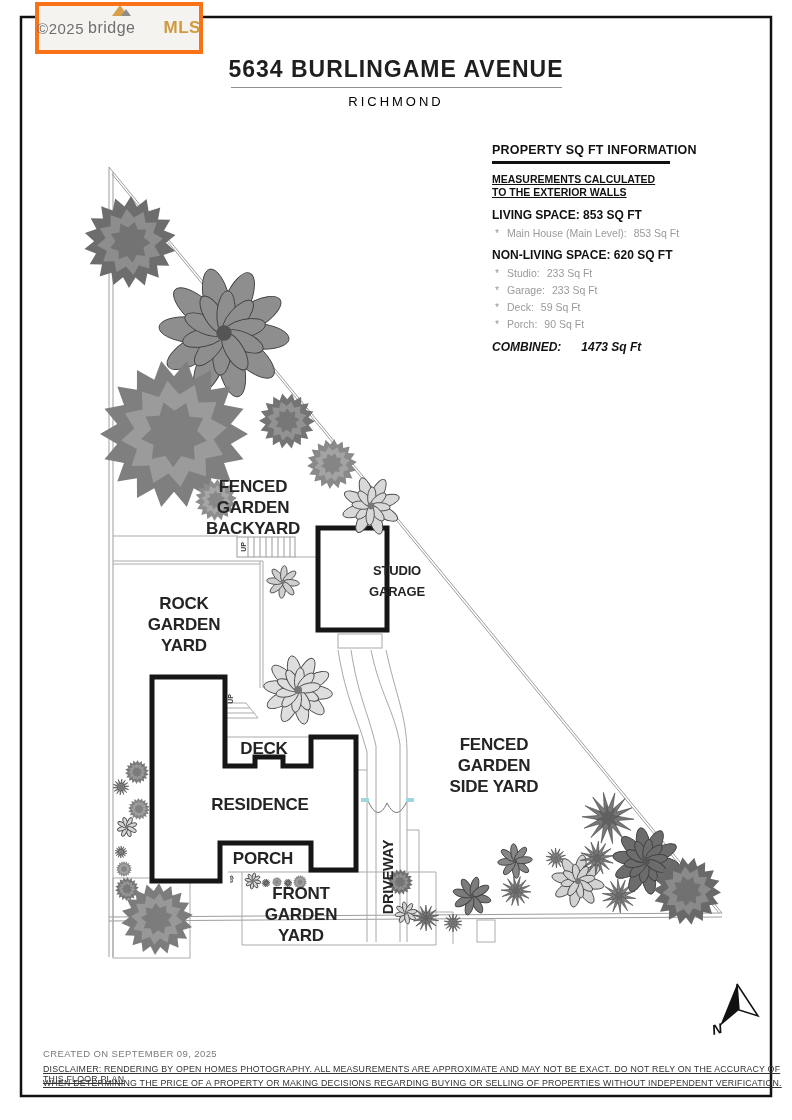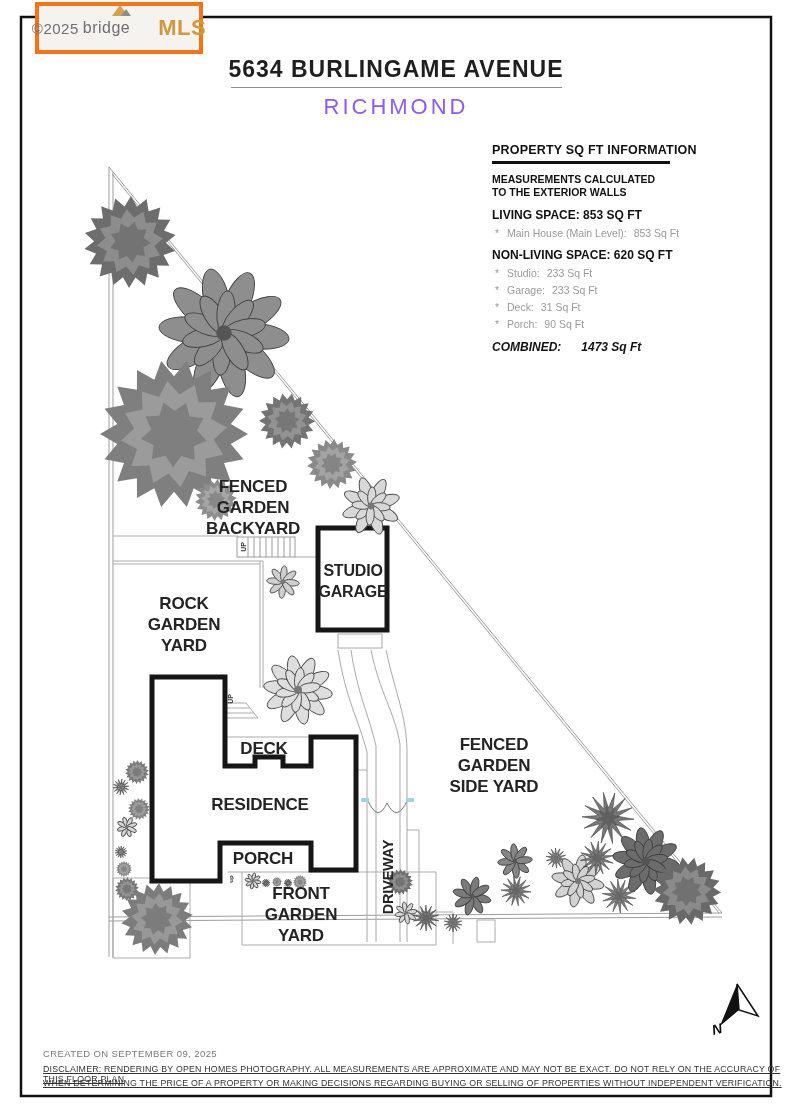--- a/index.html
+++ b/index.html
@@ -5,46 +5,46 @@
   html,body{margin:0;padding:0;background:#fff;}
   .page{position:relative;width:792px;height:1120px;background:#fff;overflow:hidden;
         font-family:"Liberation Sans",sans-serif;color:#1a1a1a;}
   .abs{position:absolute;}
   svg{position:absolute;left:0;top:0;}
   
   .logo{left:2px;top:2px;width:160px;height:44px;background:#f5f3f0;border:4px solid #f97316;
         display:flex;align-items:center;justify-content:center;z-index:5;margin-left:33px;}
   .logo .c{font-size:15px;color:#6f6f6f;letter-spacing:.5px;}
   .logo .b{font-size:16px;color:#6f6f6f;letter-spacing:.5px;margin-left:4px;}
-  .logo .m{font-size:22px;color:#cf9a3e;font-weight:bold;letter-spacing:.5px;padding-left:28px;}
+  .logo .m{font-size:17px;color:#cf9a3e;font-weight:bold;letter-spacing:.5px;padding-left:28px;}
   .logo-peak{left:112px;top:5px;width:0;height:0;border-left:8px solid transparent;
         border-right:8px solid transparent;border-bottom:11px solid #d8a04a;}
   .logo-peak2{left:121px;top:9px;width:0;height:0;border-left:5px solid transparent;
         border-right:5px solid transparent;border-bottom:7px solid #8d8d8d;}
   
   .title{left:0;top:56px;width:792px;text-align:center;font-size:23px;font-weight:bold;
          letter-spacing:1px;color:#1f1f1f;}
   .title-rule{left:231px;top:87px;width:331px;height:1px;background:#8f8f8f;}
-  .subtitle{left:0;top:94px;width:792px;text-align:center;font-size:22px;font-weight:400;
-            letter-spacing:3px;color:#8b5cf6;}
+  .subtitle{left:0;top:94px;width:792px;text-align:center;font-size:13px;font-weight:400;
+            letter-spacing:3px;color:#000000;}
   
   .pinfo{left:492px;top:143px;width:250px;}
   .pi-h1{font-size:12.5px;font-weight:bold;color:#111;letter-spacing:.2px;}
   .pi-rule{width:178px;height:2.5px;background:#111;margin:4px 0 9px 0;}
-  .pi-note{font-size:10.5px;font-weight:bold;line-height:13px;color:#111;}
+  .pi-note{font-size:10.5px;font-weight:bold;line-height:13px;color:#111;text-decoration:underline;}
   .pi-sec{font-size:12px;font-weight:bold;color:#111;margin-top:9px;}
   .pi-item{display:flex;color:#9a9a9a;font-size:10.5px;margin:5px 0 0 3px;}
   .pi-item .b{width:12px;}
   .pi-item .v{margin-left:7px;}
   .pi-comb{display:flex;font-size:12px;font-weight:bold;color:#111;margin-top:10px;font-style:italic;}
   .pi-comb .v{margin-left:20px;}
   
   .lbl{position:absolute;transform:translate(-50%,-50%);text-align:center;font-weight:bold;
        font-size:17px;line-height:21px;color:#242424;letter-spacing:-.2px;white-space:nowrap;z-index:4;}
-  .lbl.small{font-size:16px;}
+  .lbl.small{font-size:13px;margin-left:44px;}
   .rot{transform:translate(-50%,-50%) rotate(-90deg);}
   .up{position:absolute;font-size:7px;font-weight:bold;color:#333;z-index:4;
       transform:translate(-50%,-50%) rotate(-90deg);letter-spacing:0;}
   .north-n{position:absolute;font-size:14px;font-weight:bold;font-style:italic;color:#111;
       transform:translate(-50%,-50%) rotate(-14deg);z-index:4;}
   
   .created{left:43px;top:1048px;font-size:9.5px;color:#7a7a7a;letter-spacing:.4px;}
   .disc{left:43px;font-size:8.8px;color:#333;letter-spacing:.2px;text-decoration:underline;}
 </style>
 </head>
@@ -451,21 +451,21 @@
       <span class="v">233 Sq Ft</span>
     </div>
     <div class="pi-item">
       <span class="b">*</span>
       <span class="n">Garage:</span>
       <span class="v">233 Sq Ft</span>
     </div>
     <div class="pi-item">
       <span class="b">*</span>
       <span class="n">Deck:</span>
-      <span class="v">31 Sq Ft</span>
+      <span class="v">59 Sq Ft</span>
     </div>
     <div class="pi-item">
       <span class="b">*</span>
       <span class="n">Porch:</span>
       <span class="v">90 Sq Ft</span>
     </div>
     <div class="pi-comb">
       <span>COMBINED:</span>
       <span class="v">1473 Sq Ft</span>
     </div>

